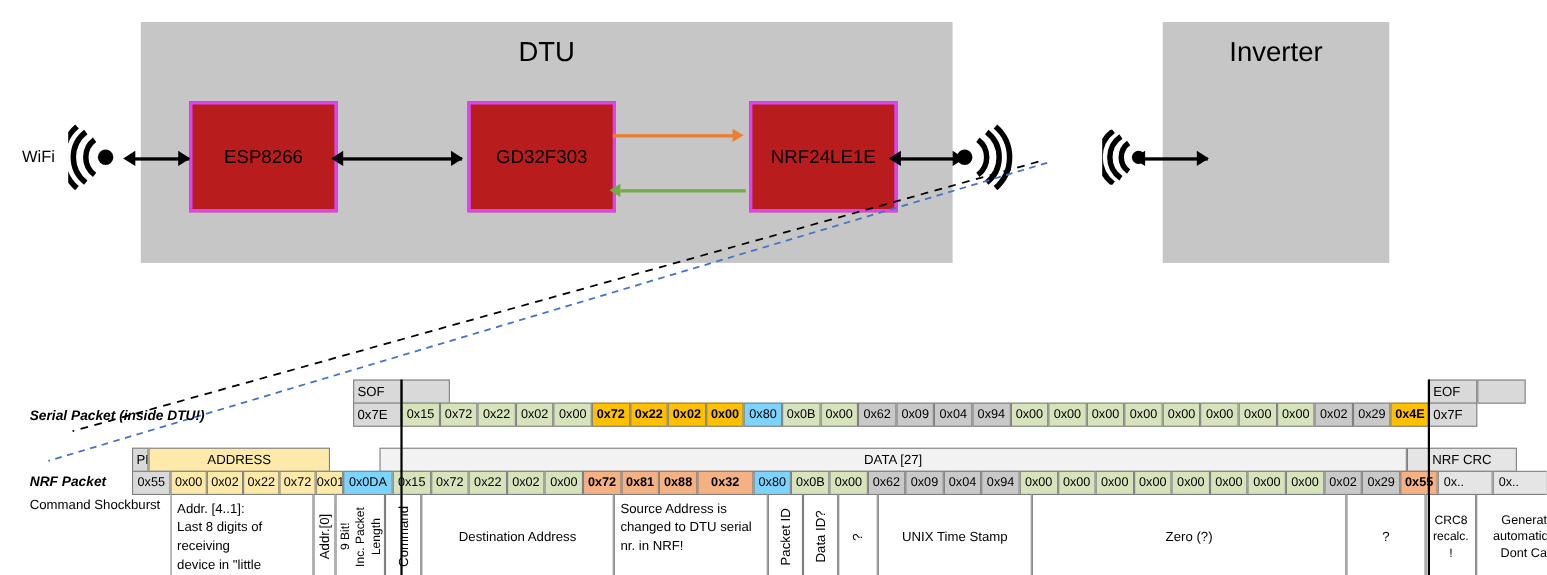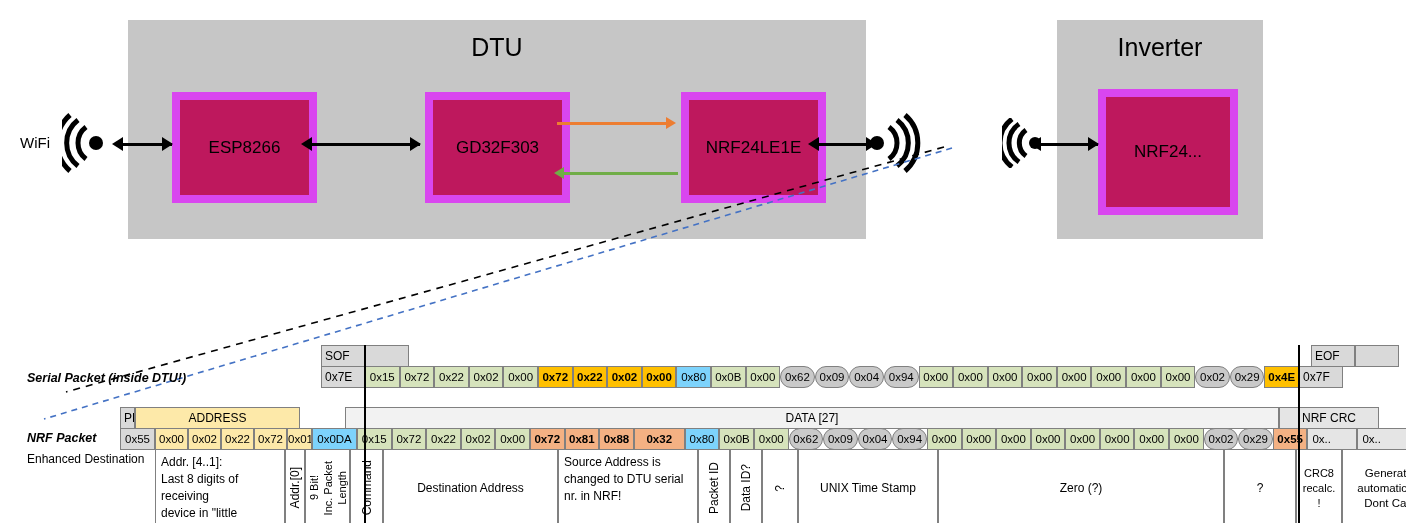--- a/index.html
+++ b/index.html
@@ -5,21 +5,21 @@
   html,body{margin:0;padding:0;background:#fff;}
   body{width:1406px;height:523px;position:relative;overflow:hidden;
        font-family:"Liberation Sans", sans-serif;color:#000;}
 
   
   #block-diagram{position:absolute;left:0;top:0;width:1406px;height:270px;}
 
   .enclosure{position:absolute;background:#c6c6c6;}
   .enclosure-title{position:absolute;width:100%;text-align:center;top:12px;
                    font-size:25px;line-height:30px;}
-  .chip{position:absolute;background:#be185d;border:8px solid #d946ef;
+  .chip{position:absolute;background:#b91c1c;border:3px solid #d946ef;
         display:flex;align-items:center;justify-content:center;
         font-size:17px;text-align:center;}
 
   .arrow-line{position:absolute;height:0;border-top:3px solid #000;}
   .arrow-head{position:absolute;width:0;height:0;border-top:7px solid transparent;
               border-bottom:7px solid transparent;}
   .ah-right{border-left:11px solid #000;}
   .ah-left{border-right:11px solid #000;}
 
   .orange-line{position:absolute;height:0;border-top:3px solid #ED7D31;}
@@ -44,21 +44,21 @@
 
   .cells{position:absolute;display:flex;}
   .cell{box-sizing:border-box;border:1px solid #808080;
         font-size:11.5px;line-height:20px;height:22px;
         text-align:center;overflow:hidden;white-space:nowrap;}
   .cell.hdr{font-size:12px;text-align:left;padding-left:3px;}
   .cell.hdrc{font-size:12px;text-align:center;}
   .b{font-weight:bold;}
 
   .c-grey{background:#d9d9d9;}
-  .c-grey2{background:#c9c9c9;border-radius:11px;}
+  .c-grey2{background:#c9c9c9;}
   .c-green{background:#d6e3bc;}
   .c-yellow{background:#ffc000;}
   .c-lyellow{background:#fde9a9;}
   .c-blue{background:#7dd3fc;}
   .c-blue2{background:#e5e5e5;}
   .c-orange{background:#f4b183;}
   .c-lorange{background:#fac5a0;}
   .c-vlgrey{background:#f2f2f2;}
 
   .desc{position:absolute;display:flex;}
@@ -86,23 +86,20 @@
   <div class="chip" style="left:425px;top:92px;width:129px;height:95px;">
     <span>GD32F303</span>
   </div>
   <div class="chip" style="left:681px;top:92px;width:129px;height:95px;">
     <span>NRF24LE1E</span>
   </div>
 
   <div class="enclosure" style="left:1057px;top:20px;width:206px;height:219px;">
     <div class="enclosure-title">Inverter</div>
   </div>
-  <div class="chip" style="left:1098px;top:89px;width:124px;height:110px;">
-    <span>NRF24...</span>
-  </div>
 
   <div class="wifi-label" style="left:20px;top:134px;">WiFi</div>
   <div class="antenna" style="left:62px;top:113px;">
     <svg width="62" height="60" viewBox="0 0 62 60">
       <path d="M34 30 m-7,0 a7,7 0 1,0 14,0 a7,7 0 1,0 -14,0" fill="#000"></path>
       <path d="M24 14 A20 20 0 0 0 24 46" stroke="#000" stroke-width="5" fill="none"></path>
       <path d="M16 7 A29 29 0 0 0 16 53" stroke="#000" stroke-width="5" fill="none"></path>
       <path d="M8 2 A37 37 0 0 0 8 58" stroke="#000" stroke-width="5" fill="none"></path>
     </svg>
   </div>
@@ -155,21 +152,21 @@
 
 <div id="packets">
 
   <div class="row-label" style="left:27px;top:41px;">Serial Packet (inside DTU!)</div>
 
   <div class="cells" style="left:321px;top:15px;">
     <div class="cell hdr c-grey" style="width:44px;">SOF</div>
     <div class="cell c-grey" style="width:44px;"></div>
   </div>
 
-  <div class="cells" style="left:1299px;top:15px;margin-left:12px;">
+  <div class="cells" style="left:1299px;top:15px;">
     <div class="cell hdr c-grey" style="width:44px;">EOF</div>
     <div class="cell c-grey" style="width:44px;"></div>
   </div>
 
   <div class="cells" style="left:321px;top:36px;">
     <div class="cell hdr c-grey" style="width:44px;">0x7E</div>
     <div id="serial-bytes" style="display:flex;">
         <div class="cell c-green" style="width: 34.6px;">0x15</div>
         <div class="cell c-green" style="width: 34.6px;">0x72</div>
         <div class="cell c-green" style="width: 34.6px;">0x22</div>
@@ -195,21 +192,21 @@
         <div class="cell c-green" style="width: 34.6px;">0x00</div>
         <div class="cell c-green" style="width: 34.6px;">0x00</div>
         <div class="cell c-grey2" style="width: 34.6px;">0x02</div>
         <div class="cell c-grey2" style="width: 34.6px;">0x29</div>
         <div class="cell c-yellow b" style="width: 34.6px;">0x4E</div>
       </div>
     <div class="cell hdr c-grey" style="width:44px;">0x7F</div>
   </div>
 
   <div class="row-label" style="left:27px;top:101px;">NRF Packet</div>
-  <div class="row-sub" style="left:27px;top:122px;">Enhanced Destination</div>
+  <div class="row-sub" style="left:27px;top:122px;">Command Shockburst</div>
 
   <div class="cells" style="left:120px;top:77px;">
     <div class="cell hdr c-grey" style="width:15px;">PRE</div>
     <div class="cell hdrc c-lyellow" style="width:165px;">ADDRESS</div>
     <div class="cell hdr c-blue" style="width:45px;margin-top:44px;">PCF</div>
     <div class="cell hdrc c-vlgrey" style="width:934px;">DATA [27]</div>
     <div class="cell hdrc c-blue2" style="width:100px;">NRF CRC</div>
   </div>
 
   <div class="cells" style="left:120px;top:98px;">

